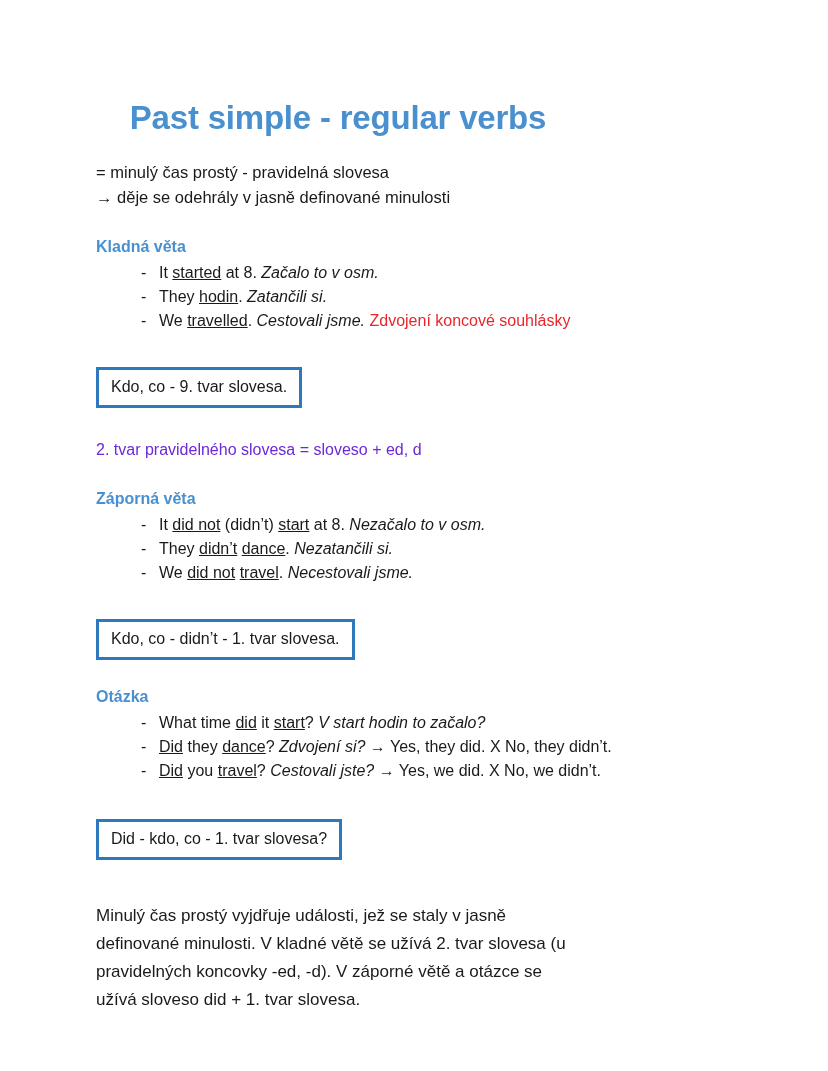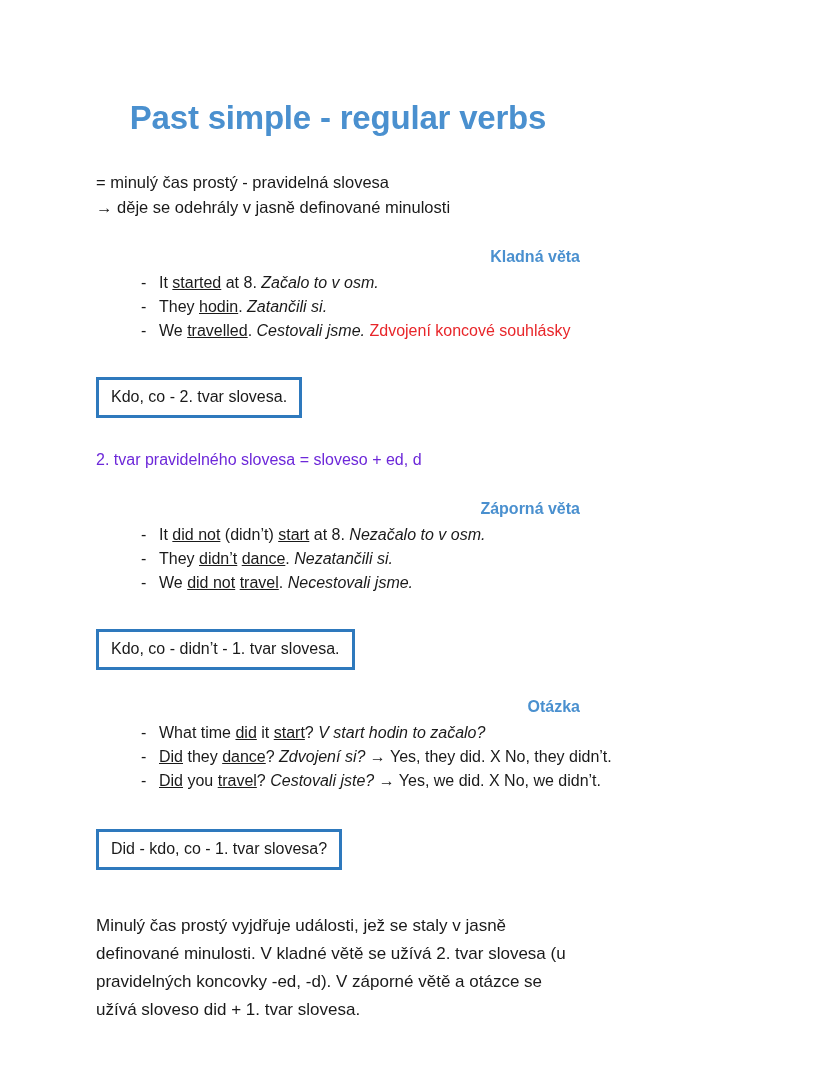--- a/index.html
+++ b/index.html
@@ -30,35 +30,34 @@
     text-align: center;
     font-size: 33px;
     font-weight: bold;
     color: #4a90cf;
     letter-spacing: -0.2px;
     line-height: 1.1;
   }
 
   
   .intro {
-    margin-top: 34px;
+    margin-top: 24px;
     font-size: 16.5px;
     line-height: 25px;
     color: #1a1a1a;
   }
   .intro div { white-space: nowrap; }
 
   
   .section-heading {
     margin-top: 27px;
     font-size: 16px;
     font-weight: bold;
     color: #4a90cf;
     line-height: 20px;
-    text-align: right;
   }
 
   
   .bullets {
     margin: 4px 0 0 0;
     padding: 0;
     list-style: none;
   }
   .bullets li {
     position: relative;
@@ -122,21 +121,21 @@
   </div>
 
   <div class="section-heading">Kladná věta</div>
   <ul class="bullets">
       <li><span class="dash">-</span><span>It </span><span class="u">started</span><span> at 8. </span><span class="it">Začalo to v osm.</span></li>
       <li><span class="dash">-</span><span>They </span><span class="u">hodin</span><span>. </span><span class="it">Zatančili si.</span></li>
       <li><span class="dash">-</span><span>We </span><span class="u">travelled</span><span>. </span><span class="it">Cestovali jsme.</span><span> </span><span class="red">Zdvojení koncové souhlásky</span></li>
     </ul>
 
   <div class="box-wrap">
-    <div class="rule-box">Kdo, co - 2. tvar slovesa.</div>
+    <div class="rule-box">Kdo, co - 9. tvar slovesa.</div>
   </div>
 
   <div class="plain-line">2. tvar pravidelného slovesa = sloveso + ed, d</div>
 
   <div class="section-heading">Záporná věta</div>
   <ul class="bullets">
       <li><span class="dash">-</span><span>It </span><span class="u">did not</span><span> (didn’t) </span><span class="u">start</span><span> at 8. </span><span class="it">Nezačalo to v osm.</span></li>
       <li><span class="dash">-</span><span>They </span><span class="u">didn’t</span><span> </span><span class="u">dance</span><span>. </span><span class="it">Nezatančili si.</span></li>
       <li><span class="dash">-</span><span>We </span><span class="u">did not</span><span> </span><span class="u">travel</span><span>. </span><span class="it">Necestovali jsme.</span></li>
     </ul>

